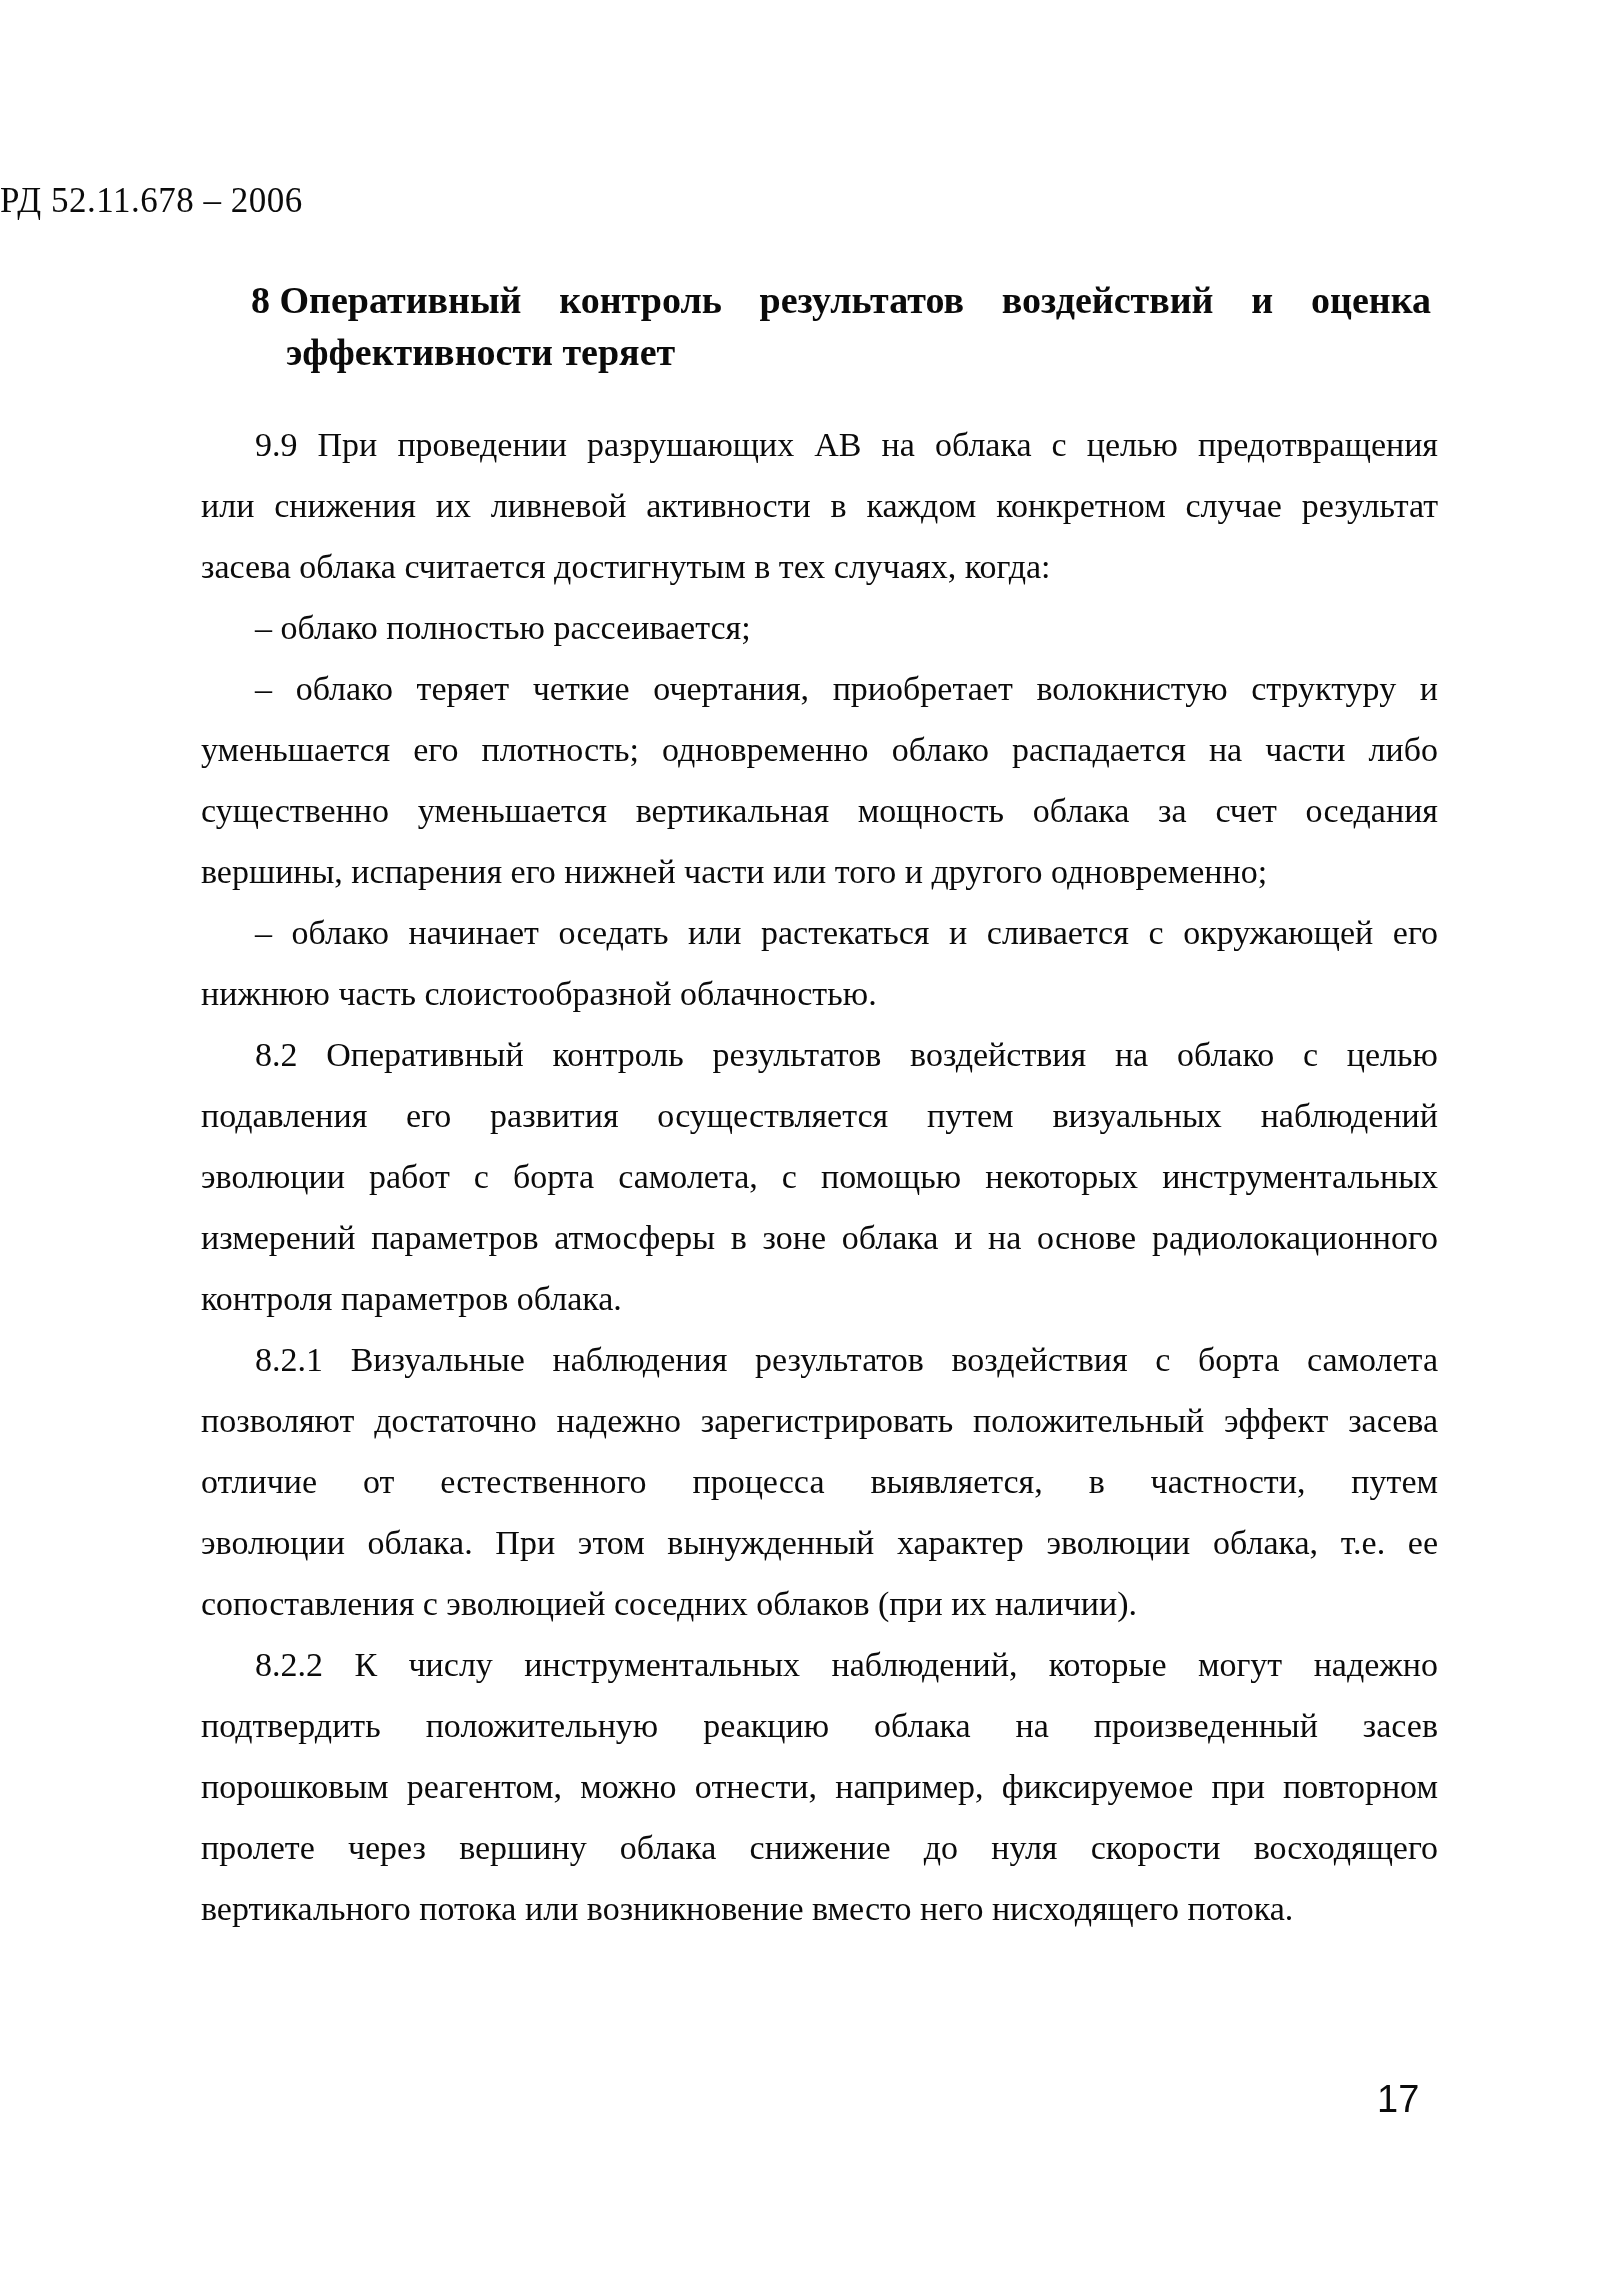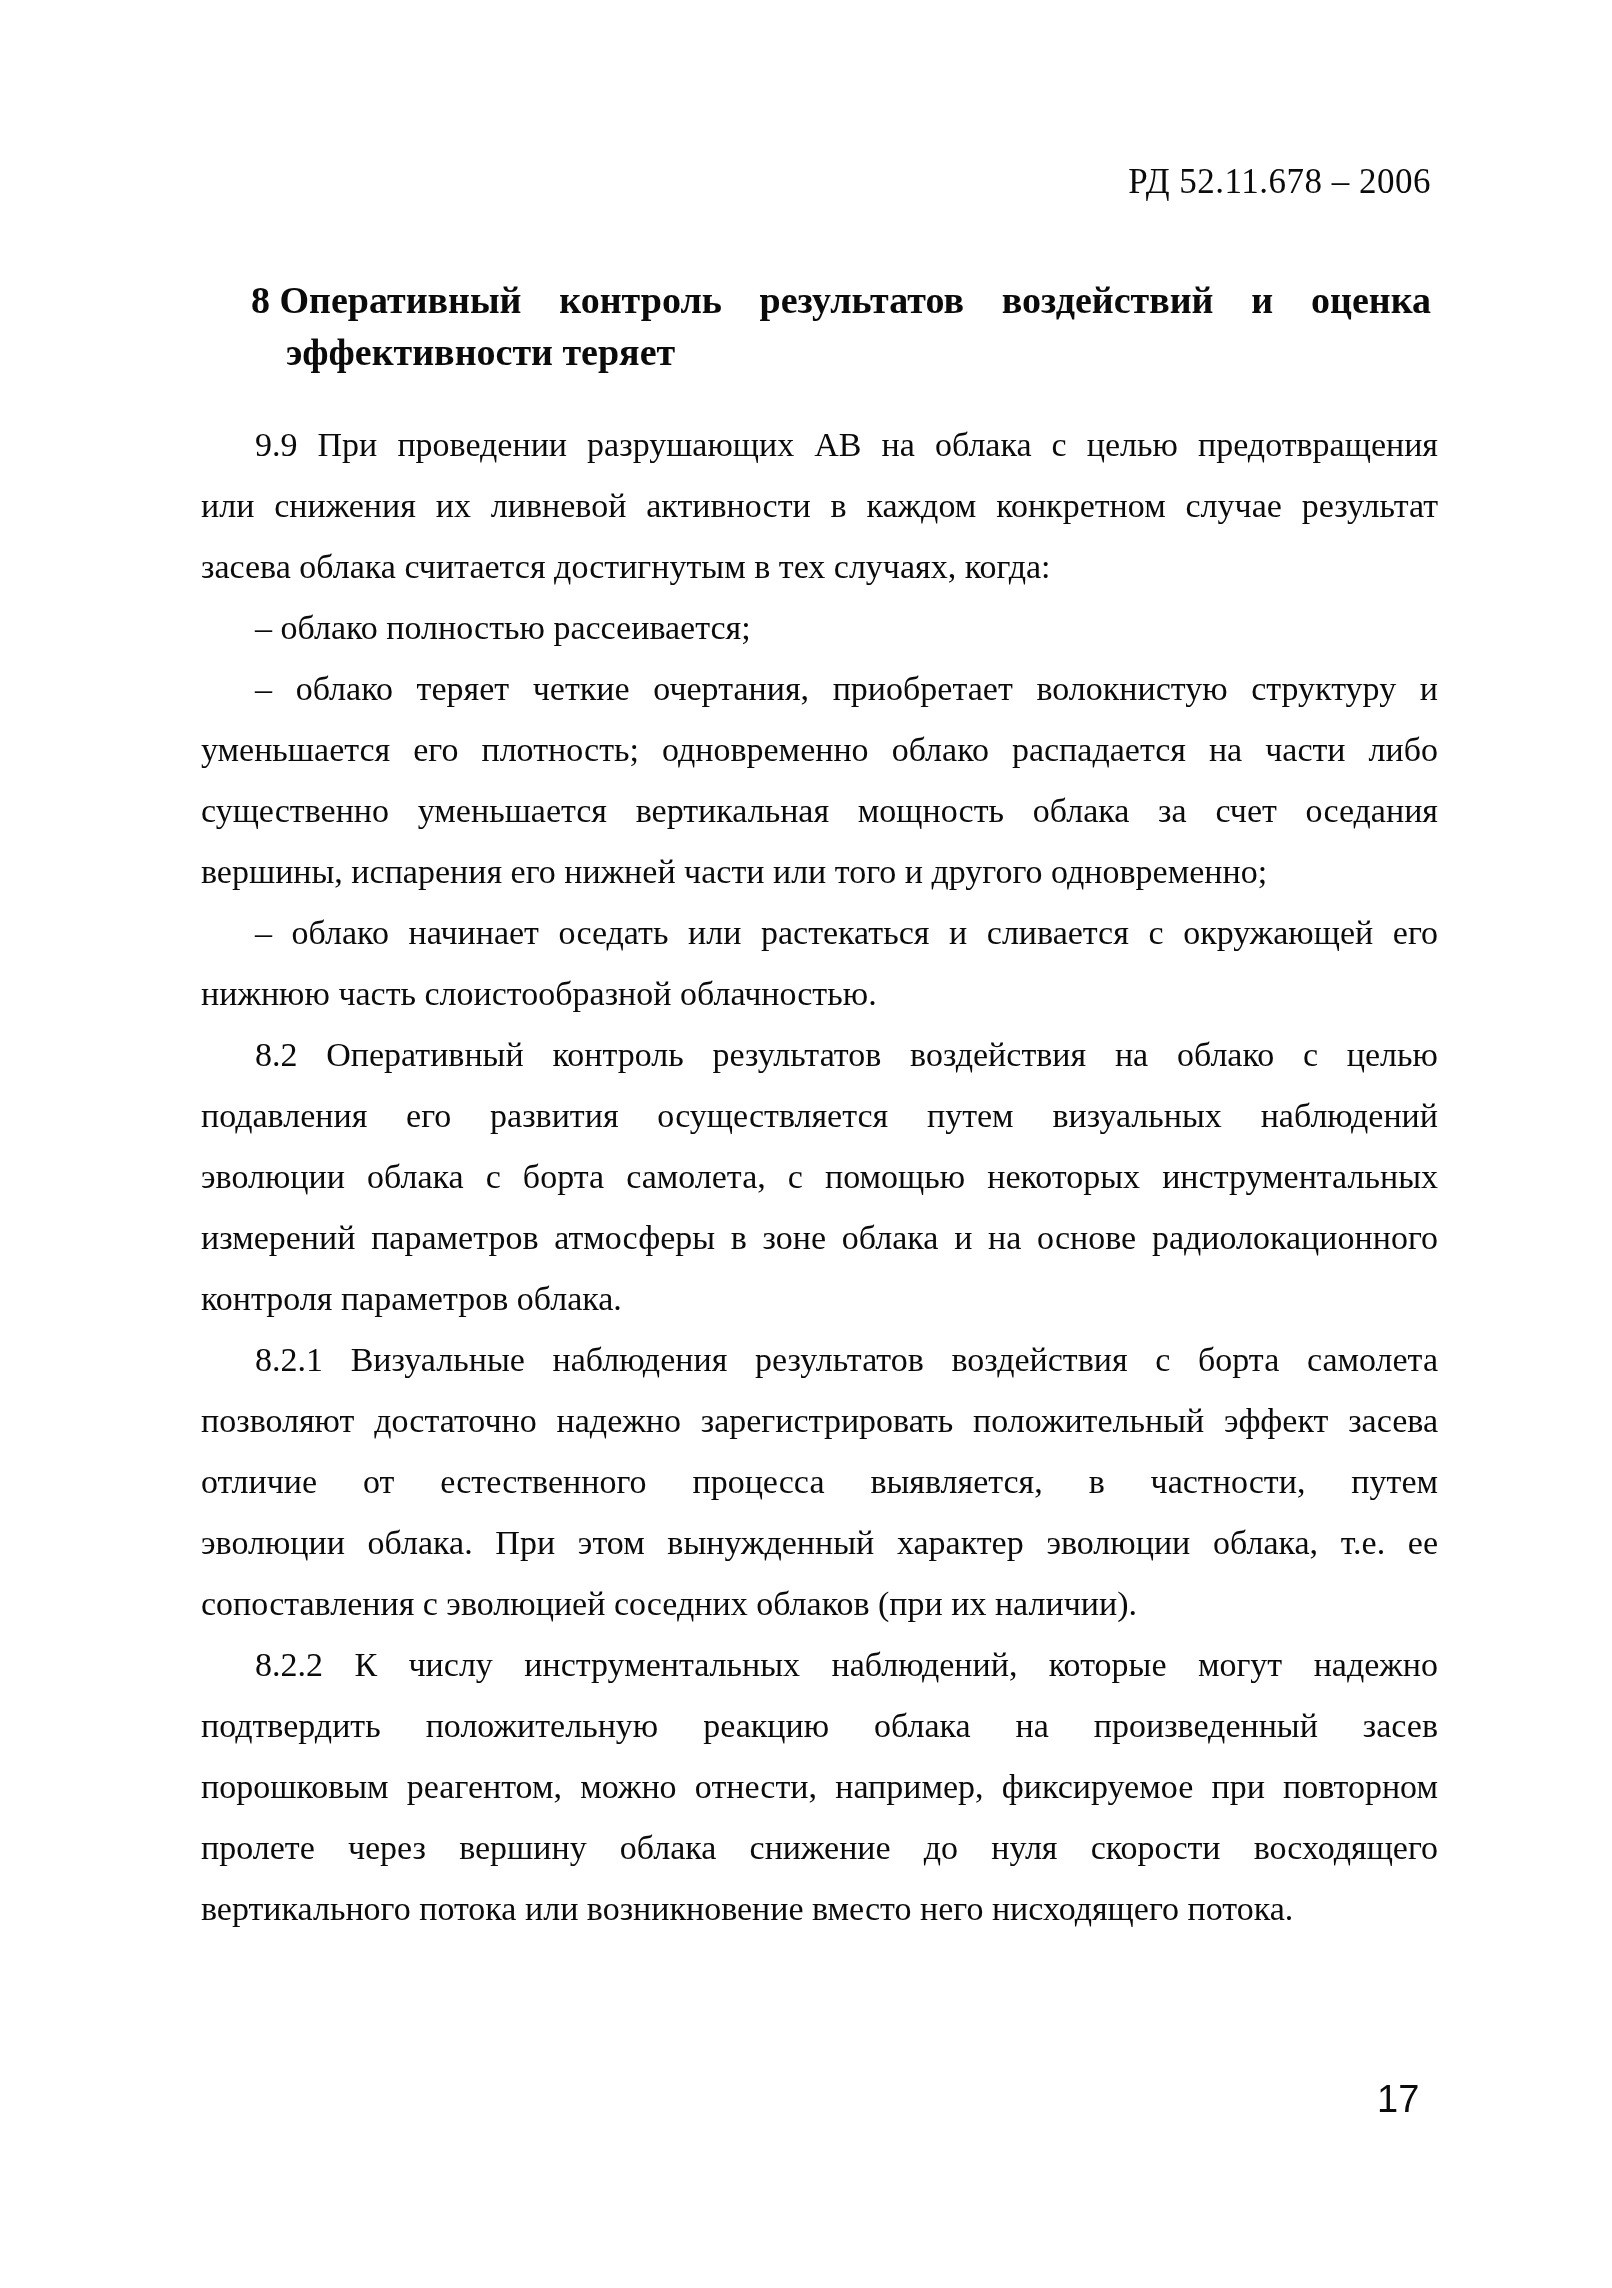--- a/index.html
+++ b/index.html
@@ -12,24 +12,23 @@
     width: 1612px;
     height: 2289px;
     background: #ffffff;
     font-family: "Liberation Serif", "DejaVu Serif", serif;
     color: #0b0b0b;
     overflow: hidden;
   }
   
   .doc-ref {
     position: absolute;
-    top: 164px;
+    top: 183px;
     left: 0;
     width: 1431px;
-    text-align: right;
     font-size: 35px;
     line-height: 1;
     letter-spacing: 0.5px;
     white-space: pre;
   }
   
   .heading {
     position: absolute;
     left: 251px;
     top: 274px;
@@ -99,21 +98,21 @@
       <div class="line">засева облака считается достигнутым в тех случаях, когда:</div>
       <div class="line ind">– облако полностью рассеивается;</div>
       <div class="line just ind">– облако теряет четкие очертания, приобретает волокнистую структуру и</div>
       <div class="line just">уменьшается его плотность; одновременно облако распадается на части либо</div>
       <div class="line just">существенно уменьшается вертикальная мощность облака за счет оседания</div>
       <div class="line">вершины, испарения его нижней части или того и другого одновременно;</div>
       <div class="line just ind">– облако начинает оседать или растекаться и сливается с окружающей его</div>
       <div class="line">нижнюю часть слоистообразной облачностью.</div>
       <div class="line just ind">8.2 Оперативный контроль результатов воздействия на облако с целью</div>
       <div class="line just">подавления его развития осуществляется путем визуальных наблюдений</div>
-      <div class="line just">эволюции облака с борта самолета, с помощью некоторых инструментальных</div>
+      <div class="line just">эволюции работ с борта самолета, с помощью некоторых инструментальных</div>
       <div class="line just">измерений параметров атмосферы в зоне облака и на основе радиолокационного</div>
       <div class="line">контроля параметров облака.</div>
       <div class="line just ind">8.2.1 Визуальные наблюдения результатов воздействия с борта самолета</div>
       <div class="line just">позволяют достаточно надежно зарегистрировать положительный эффект засева</div>
       <div class="line just">отличие от естественного процесса выявляется, в частности, путем</div>
       <div class="line just">эволюции облака. При этом вынужденный характер эволюции облака, т.е. ее</div>
       <div class="line">сопоставления с эволюцией соседних облаков (при их наличии).</div>
       <div class="line just ind">8.2.2 К числу инструментальных наблюдений, которые могут надежно</div>
       <div class="line just">подтвердить положительную реакцию облака на произведенный засев</div>
       <div class="line just">порошковым реагентом, можно отнести, например, фиксируемое при повторном</div>

